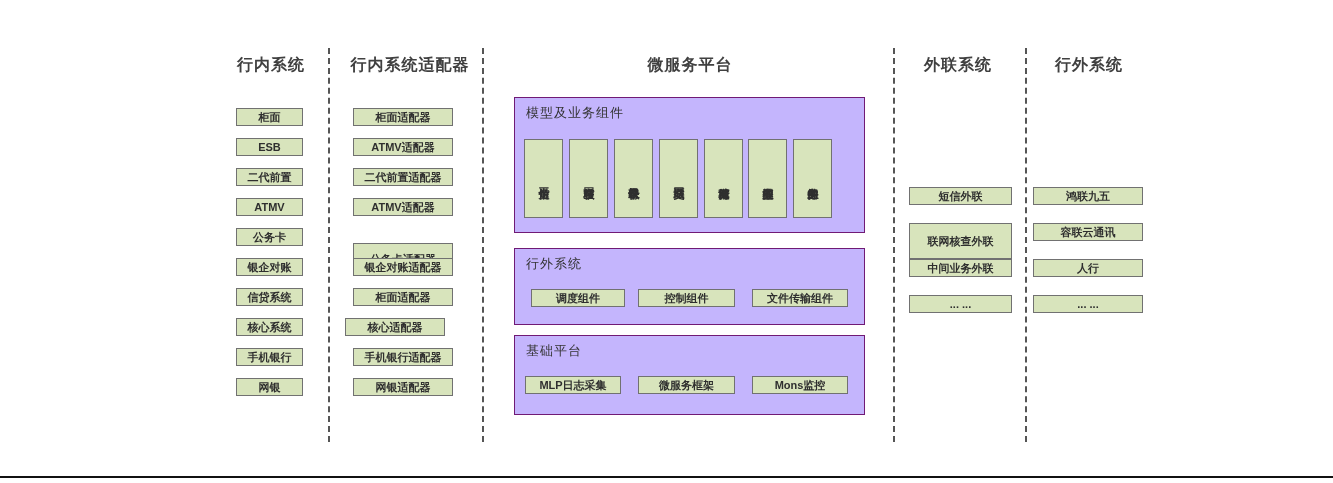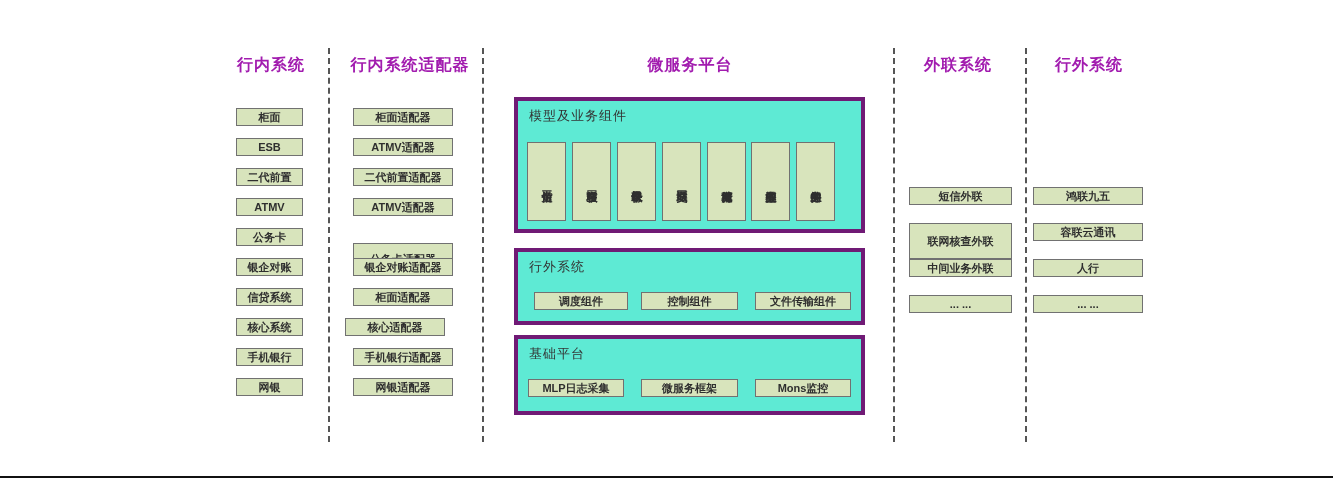--- a/index.html
+++ b/index.html
@@ -2,36 +2,36 @@
 <html><head>
 <meta charset="utf-8">
 <style>
   html,body { margin:0; padding:0; background:#ffffff; }
   .canvas {
     position:relative; width:1333px; height:483px; background:#ffffff;
     font-family:"Liberation Sans", sans-serif; overflow:hidden;
   }
   .col-title {
     position:absolute; top:54px; height:22px; line-height:22px;
-    font-size:16px; font-weight:bold; color:#a21caf; text-align:center;
+    font-size:16px; font-weight:bold; color:#404040; text-align:center;
     letter-spacing:1px;
   }
   .vdash {
     position:absolute; top:48px; height:394px; width:0;
     border-left:2px dashed #555555;
   }
   .gbox {
     position:absolute; box-sizing:border-box;
     background:#d8e4bc; border:1px solid #717171;
     display:flex; align-items:center; justify-content:center;
     font-size:11px; font-weight:bold; color:#2f2f2f; white-space:nowrap;
   }
   .panel {
     position:absolute; left:514px; width:351px; box-sizing:border-box;
-    background:#5eead4; border:4px solid #701a75;
+    background:#c4b5fd; border:1px solid #701a75;
   }
   .panel-label {
     position:absolute; left:11px; top:6px;
     font-size:13px; color:#333333; letter-spacing:1px;
   }
   .vbox {
     position:absolute; box-sizing:border-box;
     background:#d8e4bc; border:1px solid #717171;
     display:flex; align-items:center; justify-content:center;
     font-size:11px; font-weight:bold; color:#2f2f2f;

